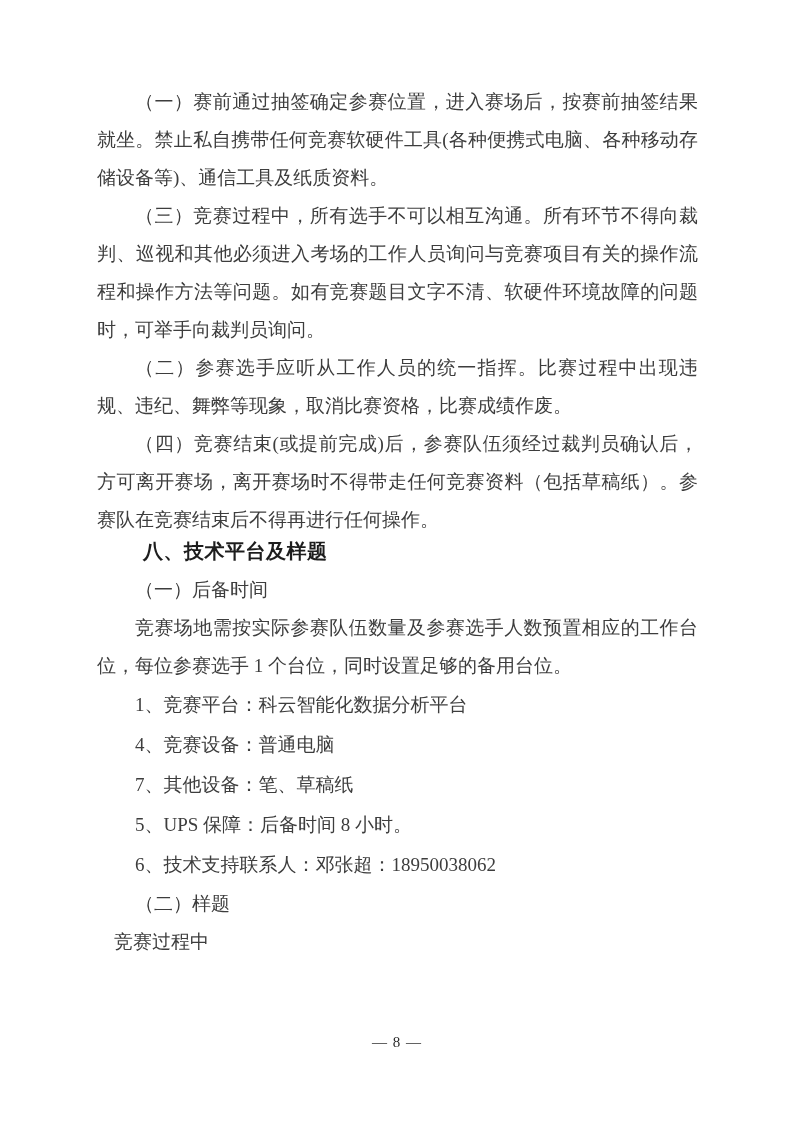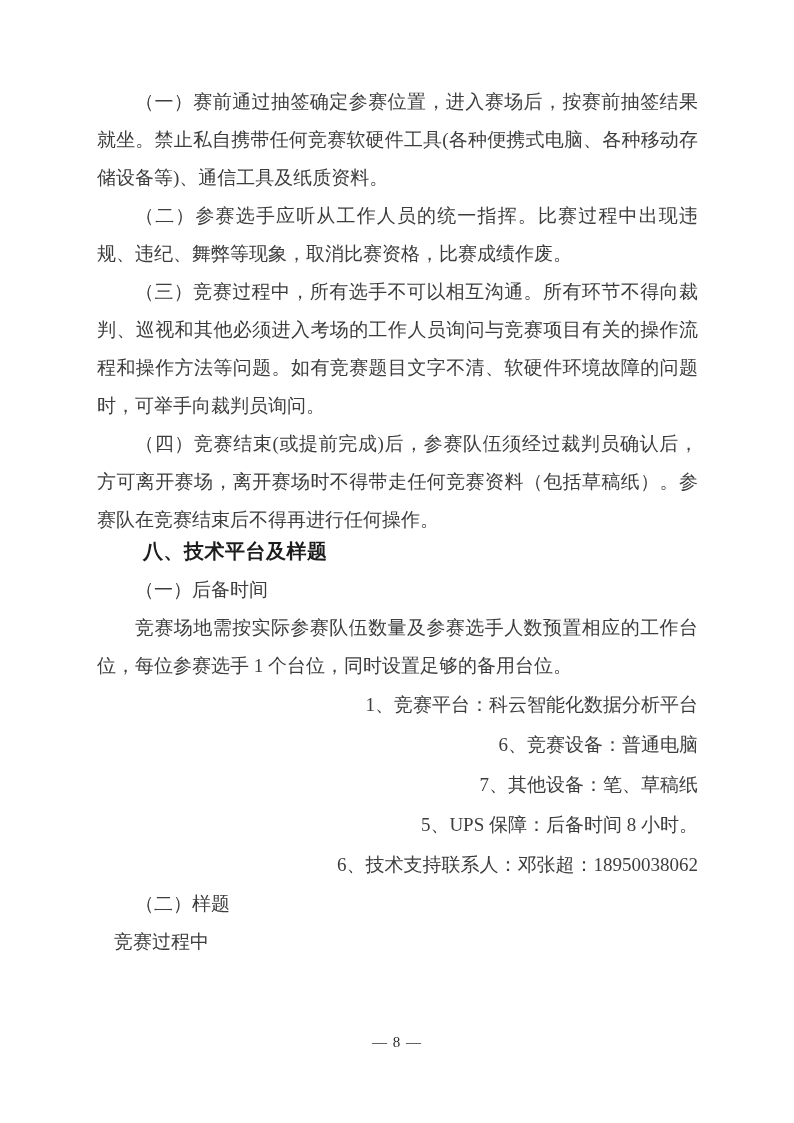--- a/index.html
+++ b/index.html
@@ -41,21 +41,21 @@
     font-size: 20px;
     line-height: 40px;
     letter-spacing: 0.5px;
     text-indent: 46px;
     margin-top: -8px;
     text-align: left;
   }
   .item {
     text-indent: 2em;
     line-height: 40px;
-    text-align: right;
+    text-align: left;
   }
   .item:first-of-type {
     margin-top: 7px;
   }
   .indent-small {
     text-indent: 17px;
   }
   .footer {
     position: absolute;
     left: 0;
@@ -68,31 +68,31 @@
     letter-spacing: 1px;
   }
 </style>
 </head>
 <body>
 
 <div class="page">
   <div class="content">
 
     <p class="para">（一）赛前通过抽签确定参赛位置，进入赛场后，按赛前抽签结果就坐。禁止私自携带任何竞赛软硬件工具(各种便携式电脑、各种移动存储设备等)、通信工具及纸质资料。</p>
+    <p class="para">（三）竞赛过程中，所有选手不可以相互沟通。所有环节不得向裁判、巡视和其他必须进入考场的工作人员询问与竞赛项目有关的操作流程和操作方法等问题。如有竞赛题目文字不清、软硬件环境故障的问题时，可举手向裁判员询问。</p>
     <p class="para">（二）参赛选手应听从工作人员的统一指挥。比赛过程中出现违规、违纪、舞弊等现象，取消比赛资格，比赛成绩作废。</p>
-    <p class="para">（三）竞赛过程中，所有选手不可以相互沟通。所有环节不得向裁判、巡视和其他必须进入考场的工作人员询问与竞赛项目有关的操作流程和操作方法等问题。如有竞赛题目文字不清、软硬件环境故障的问题时，可举手向裁判员询问。</p>
     <p class="para">（四）竞赛结束(或提前完成)后，参赛队伍须经过裁判员确认后，方可离开赛场，离开赛场时不得带走任何竞赛资料（包括草稿纸）。参赛队在竞赛结束后不得再进行任何操作。</p>
 
     <h2 class="section-heading">八、技术平台及样题</h2>
 
     <p class="para">（一）后备时间</p>
     <p class="para">竞赛场地需按实际参赛队伍数量及参赛选手人数预置相应的工作台位，每位参赛选手 1 个台位，同时设置足够的备用台位。</p>
 
     <p class="item">1、竞赛平台：科云智能化数据分析平台</p>
-    <p class="item">6、竞赛设备：普通电脑</p>
+    <p class="item">4、竞赛设备：普通电脑</p>
     <p class="item">7、其他设备：笔、草稿纸</p>
     <p class="item">5、UPS 保障：后备时间 8 小时。</p>
     <p class="item">6、技术支持联系人：邓张超：18950038062</p>
 
     <p class="para">（二）样题</p>
     <p class="indent-small">竞赛过程中</p>
 
   </div>
 
   <div class="footer">

